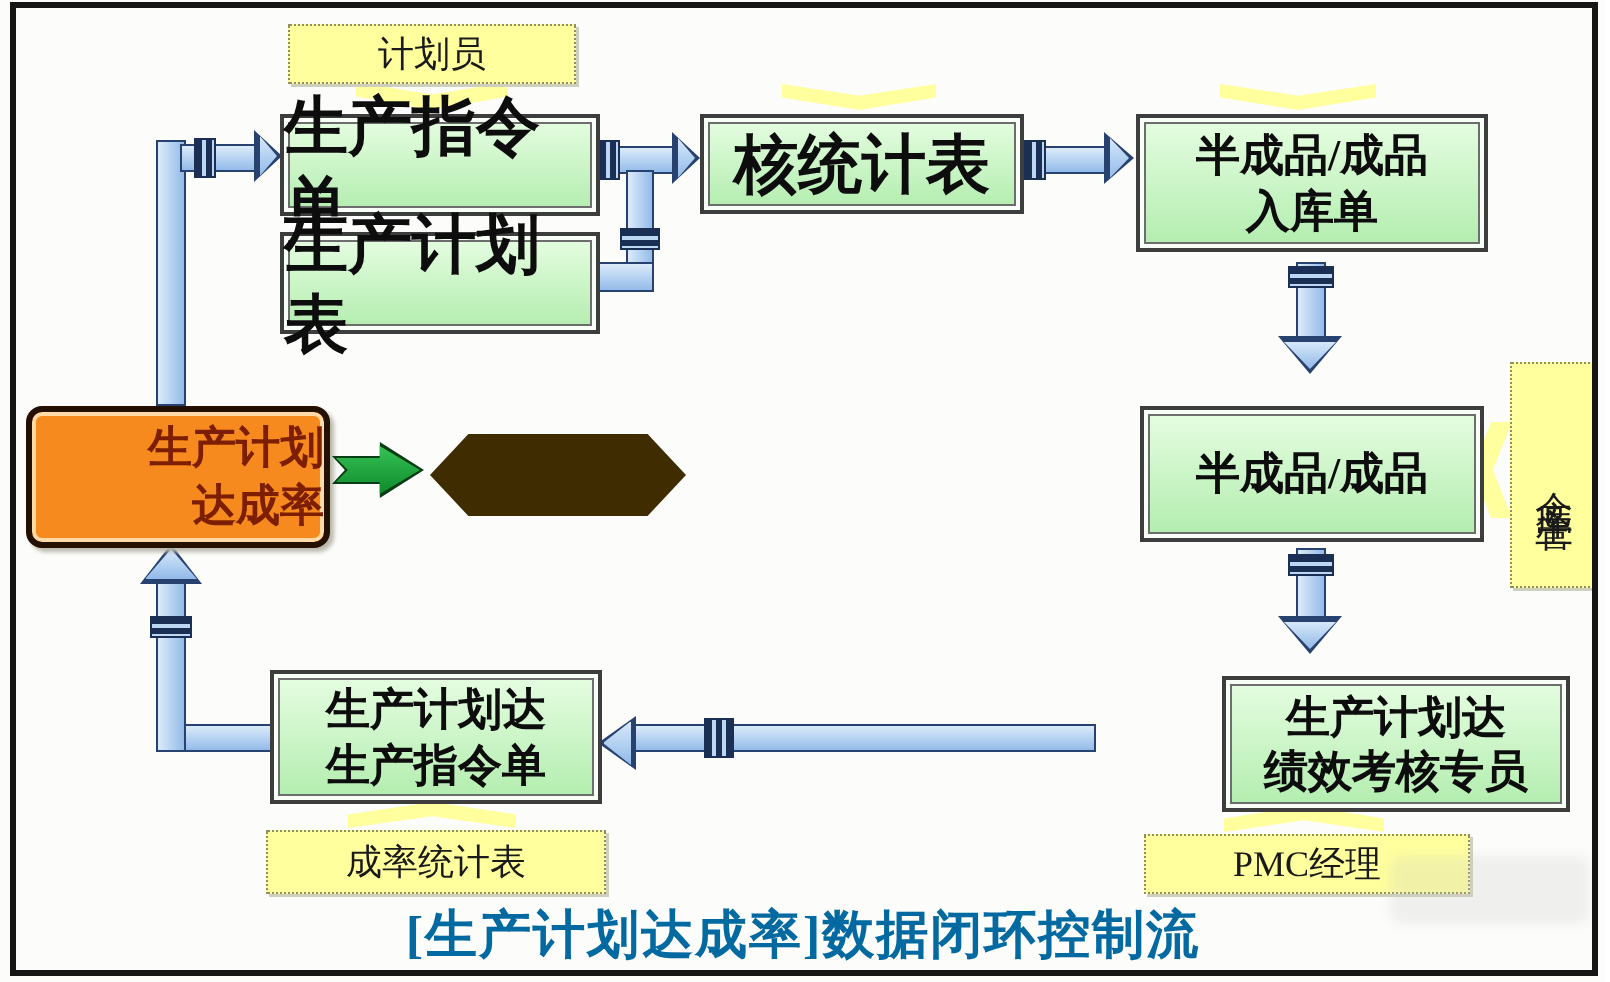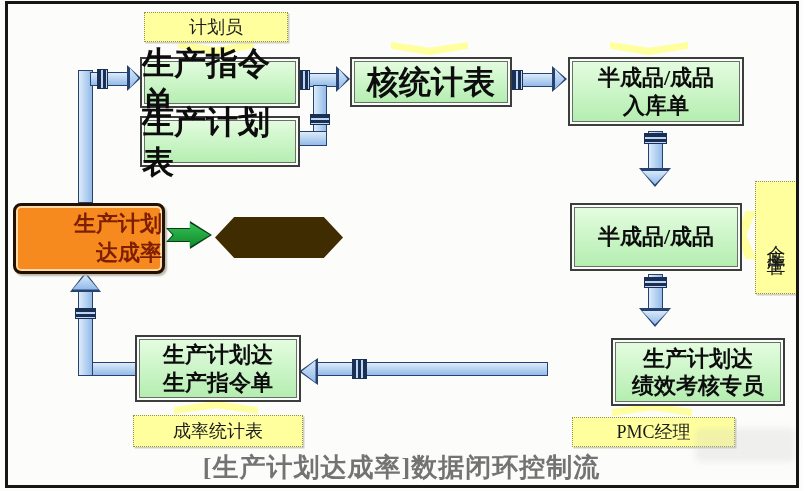--- a/index.html
+++ b/index.html
@@ -53,21 +53,21 @@
   .chev.up{clip-path:polygon(0 100%,50% 55%,100% 100%,100% 48%,50% 0,0 48%);}
   .chev.left{clip-path:polygon(100% 0,48% 0,0 50%,48% 100%,100% 100%,52% 50%);}
 
   
   .garrow{position:absolute;}
   .garrow .o,.garrow .i{position:absolute;clip-path:polygon(0 25%,52% 25%,52% 0,100% 50%,52% 100%,52% 75%,0 75%,14% 50%);}
   .garrow .o{inset:0;background:#063d14;}
   .garrow .i{inset:2px;background:linear-gradient(180deg,#35c255,#0f8a2c);}
 
   .title{position:absolute;left:0;right:0;top:450px;text-align:center;font-weight:bold;
-         font-size:26px;color:#737373;letter-spacing:1px;}
+         font-size:26px;color:#0369a1;letter-spacing:1px;}
   .smudge{position:absolute;left:695px;top:428px;width:100px;height:34px;background:#c9c9c9;
           opacity:.25;filter:blur(3px);border-radius:6px;}
 </style>
 </head>
 <body>
 
 <div class="canvas">
 
   <div class="bar-v" style="left:78px;top:70px;width:13px;height:131px;"></div>
   <div class="bar-h" style="left:90px;top:72px;width:38px;height:12px;"></div>

